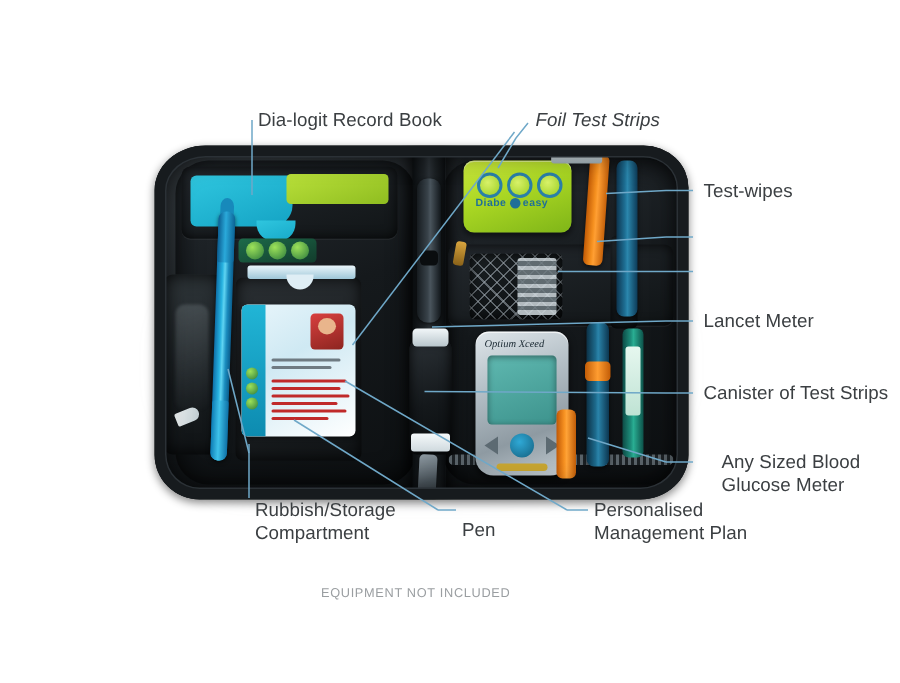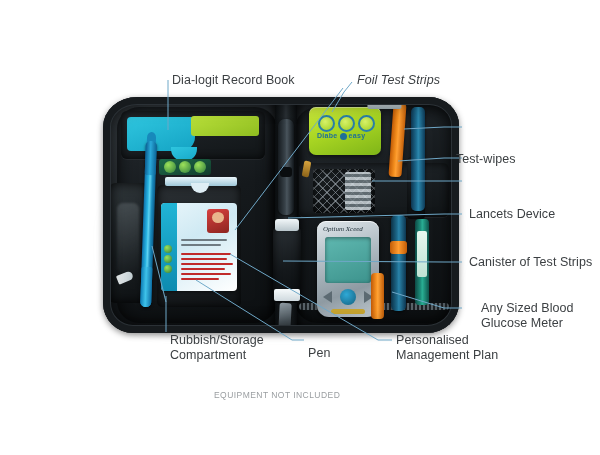--- a/index.html
+++ b/index.html
@@ -318,25 +318,25 @@
 
       <path d="M378 340 L392 340"></path>
       <path d="M378 340 L230 254"></path>
     </g>
   </svg>
 
   <div class="lbl" style="left:172px;top:73px;">Dia-logit Record Book</div>
 
   <div class="lbl" style="left:357px;top:73px;font-style:italic;">Foil Test Strips</div>
 
-  <div class="lbl" style="left:456px;top:120px;margin-top:32px;">Test-wipes</div>
-
-
-
-  <div class="lbl" style="left:469px;top:207px;">Lancets Device</div>
+  <div class="lbl" style="left:469px;top:120px;">Test-wipes</div>
+
+
+
+  <div class="lbl" style="left:469px;top:207px;">Lancet Meter</div>
 
   <div class="lbl" style="left:469px;top:255px;">Canister of Test Strips</div>
 
   <div class="lbl" style="left:469px;top:301px;margin-left:12px;">Any Sized Blood
 Glucose Meter</div>
 
   <div class="lbl" style="left:170px;top:333px;">Rubbish/Storage
 Compartment</div>
 
   <div class="lbl" style="left:308px;top:333px;margin-top:13px;">Pen</div>

